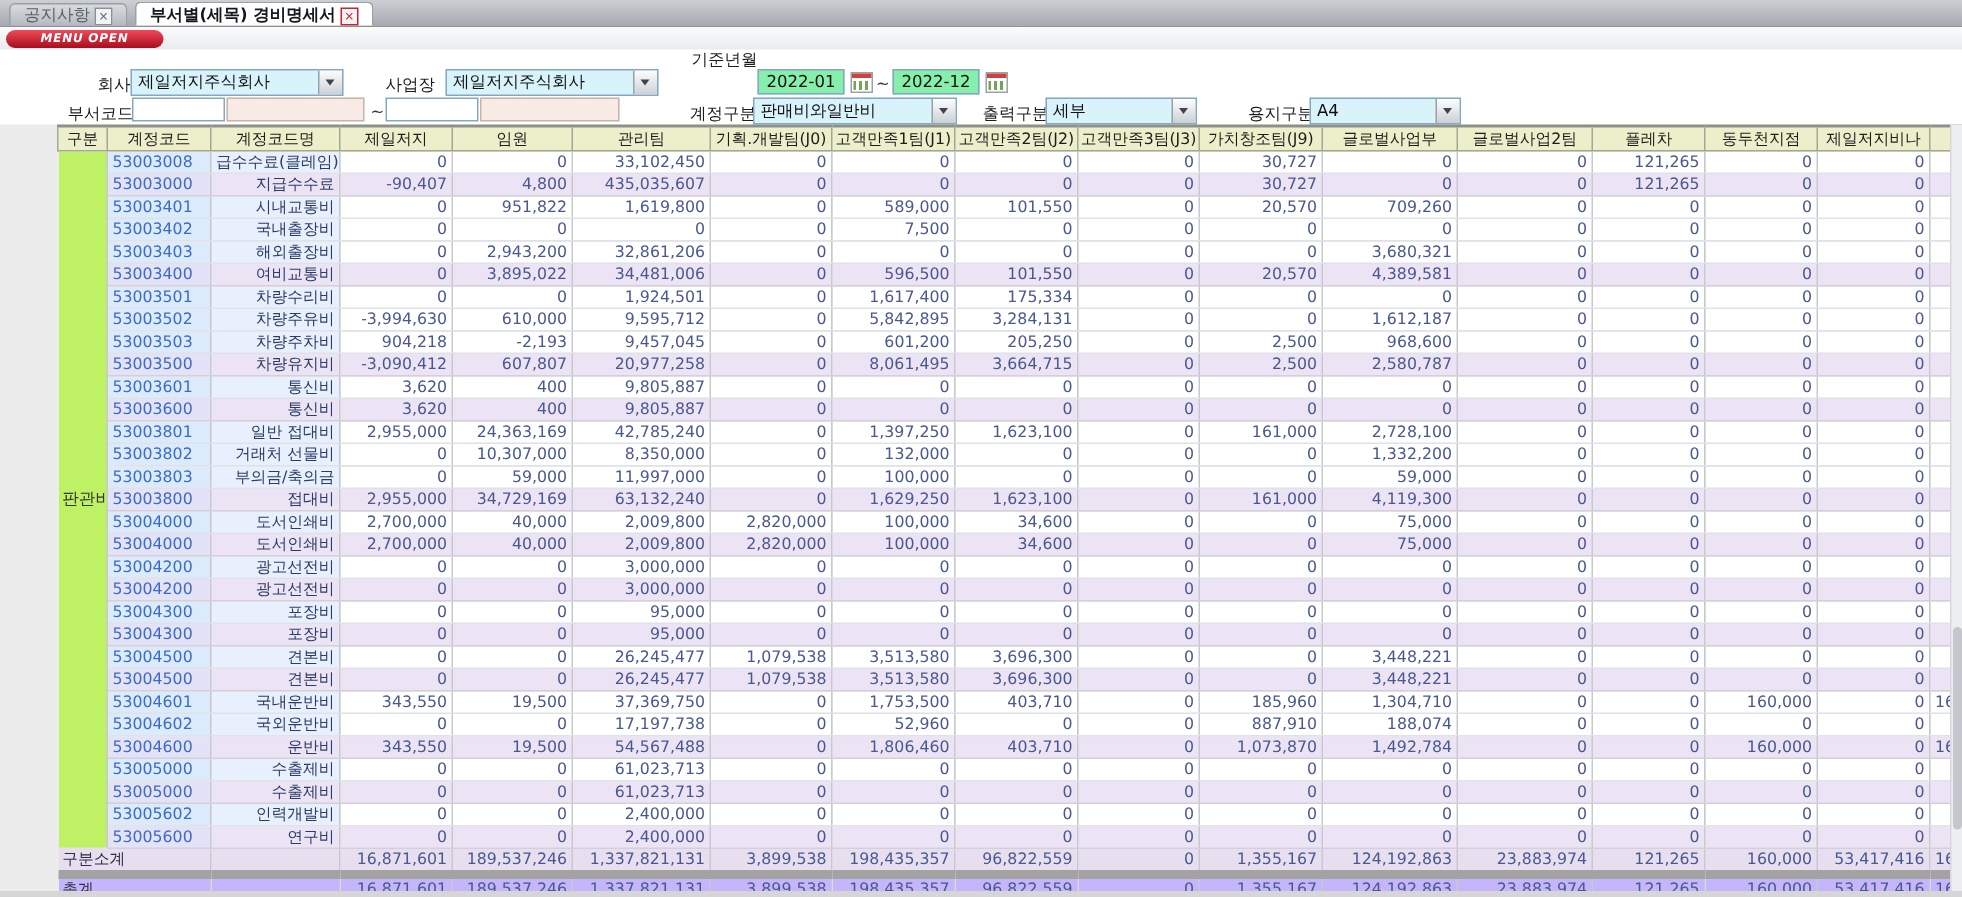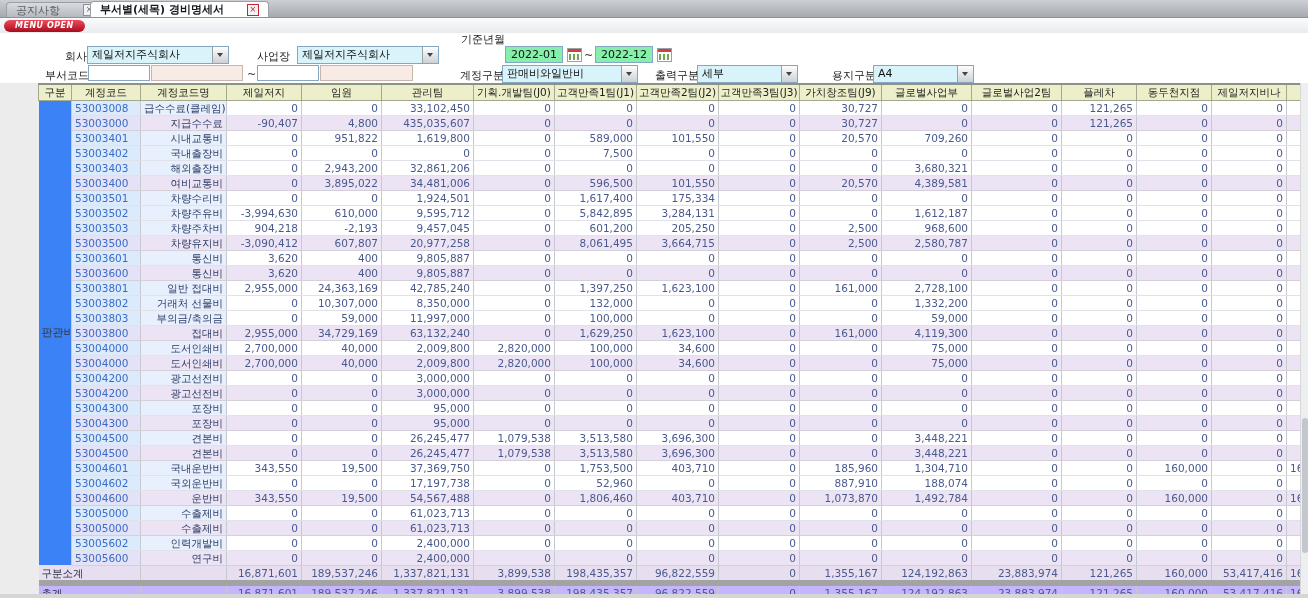--- a/index.html
+++ b/index.html
@@ -2,31 +2,31 @@
 <html><head>
 <meta charset="utf-8">
 <style>
   html,body{margin:0;padding:0;}
   body{font-family:"DejaVu Sans","Liberation Sans",sans-serif;background:#e8e8e8;}
   #screen{position:relative;width:1308px;height:598px;background:#ececec;overflow:hidden;}
 
   
   .tabbar{position:absolute;top:0;left:0;width:1308px;height:17px;
           background:linear-gradient(#ccd0d5,#a6aab0);border-bottom:1px solid #8d9197;}
-  .tab{position:absolute;display:flex;align-items:center;gap:23px;padding:0 9px;
+  .tab{position:absolute;display:flex;align-items:flex-end;gap:3px;padding:0 9px;
        font-size:11px;border:1px solid #9aa0a6;border-bottom:none;border-radius:4px 4px 0 0;white-space:nowrap;}
   .tab.inactive{left:6px;top:2px;height:14px;background:linear-gradient(#d8dbdf,#b6bac0);color:#5a5f66;}
   .tab.active{left:90px;top:1px;height:15px;background:#ffffff;color:#15181c;font-weight:bold;}
   .close-box{display:inline-block;width:10px;height:10px;border:1px solid #8b9096;background:#f2f3f4;
              font-size:8px;line-height:9px;text-align:center;color:#666;font-weight:normal;font-style:normal;}
   .tab.active .close-box{border-color:#cc2233;color:#cc2233;}
 
   
   .toolbar{position:absolute;top:18px;left:0;width:1308px;height:15px;background:linear-gradient(#fbfbfc,#e9ebee);}
-  .menu-open{position:absolute;left:4px;top:20px;height:12px;padding:0 11px;border-radius:8px;
+  .menu-open{position:absolute;left:4px;top:20px;height:12px;padding:0 23px;border-radius:8px;
              background:linear-gradient(#ef4b5a,#a80d1d);color:#fff;font-size:8px;font-weight:bold;
              font-style:italic;line-height:12px;letter-spacing:.5px;cursor:pointer;}
 
   
   .filter-panel{position:absolute;top:33px;left:0;width:1308px;height:50px;background:#ffffff;}
   .flabel{position:absolute;font-size:11px;color:#1c1c1c;white-space:nowrap;}
   .tilde{position:absolute;font-size:11px;color:#333;}
   .combo{position:absolute;height:16px;border:1px solid #86a7c3;background:#d9f3fb;
          font-size:11px;line-height:15px;padding:0 19px 0 4px;color:#111;white-space:nowrap;overflow:hidden;cursor:pointer;}
   .combo .arr{position:absolute;right:0;top:0;width:15px;height:100%;
@@ -50,21 +50,21 @@
   table.grid td{height:14px;padding:0 3px;border-right:1px solid #c6cad0;border-bottom:1px solid #dfe2e8;
         white-space:nowrap;overflow:hidden;line-height:14px;}
   tr.detail .num{background:#ffffff;}
   tr.detail .code{background:#dcebfc;}
   tr.detail .name{background:#e8f0fd;}
   tr.summary td{background:#ece4f4;border-bottom:1px solid #d3d0da;}
   tr.summary .code{background:#e3e2f6;}
   .code{color:#3a6cc8;text-align:left;padding-left:5px;}
   .name{color:#2b3c66;text-align:right;padding-right:5px;}
   .num{color:#49598e;text-align:right;}
-  .group-cell{background:#3b82f6;text-align:center;vertical-align:middle;color:#333;font-size:11px;
+  .group-cell{background:#bef264;text-align:center;vertical-align:middle;color:#333;font-size:11px;
               border-right:1px solid #c6cad0;}
   tr.subtotal td{background:#e7dff0;border-bottom:6px solid #a3a3a3;}
   tr.grand td{background:#c4b5fd;border-bottom:2px solid #a16207;}
   .total-label{color:#2d2d44;text-align:left;padding-left:4px;}
 
   
   .vscroll{position:absolute;left:1300px;top:83px;width:8px;height:511px;background:#edeef0;border-left:1px solid #d8d8d8;}
   .vscroll .thumb{position:absolute;top:335px;left:1px;width:6px;height:135px;background:#c3c6cc;border-radius:3px;}
   .bottom-strip{position:absolute;top:594px;left:0;width:1308px;height:4px;background:#d6d6d6;}
 </style>

